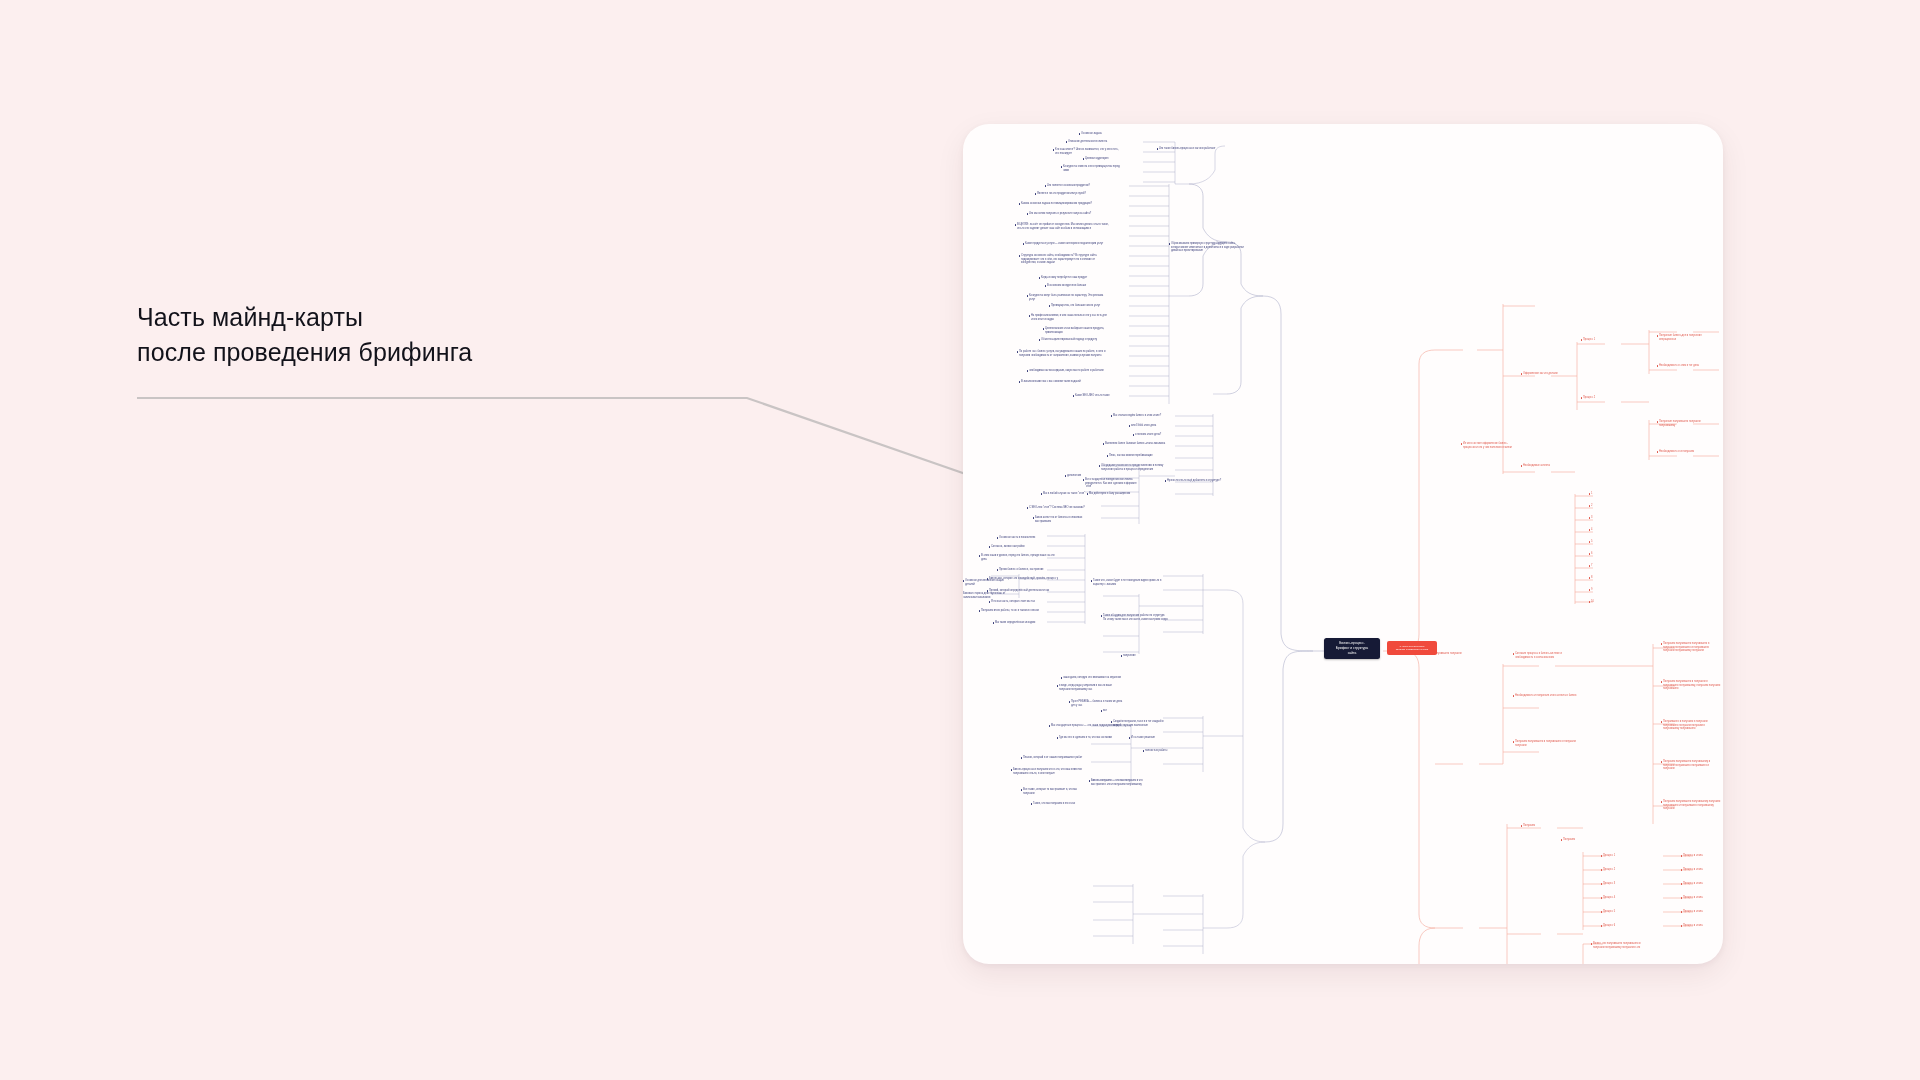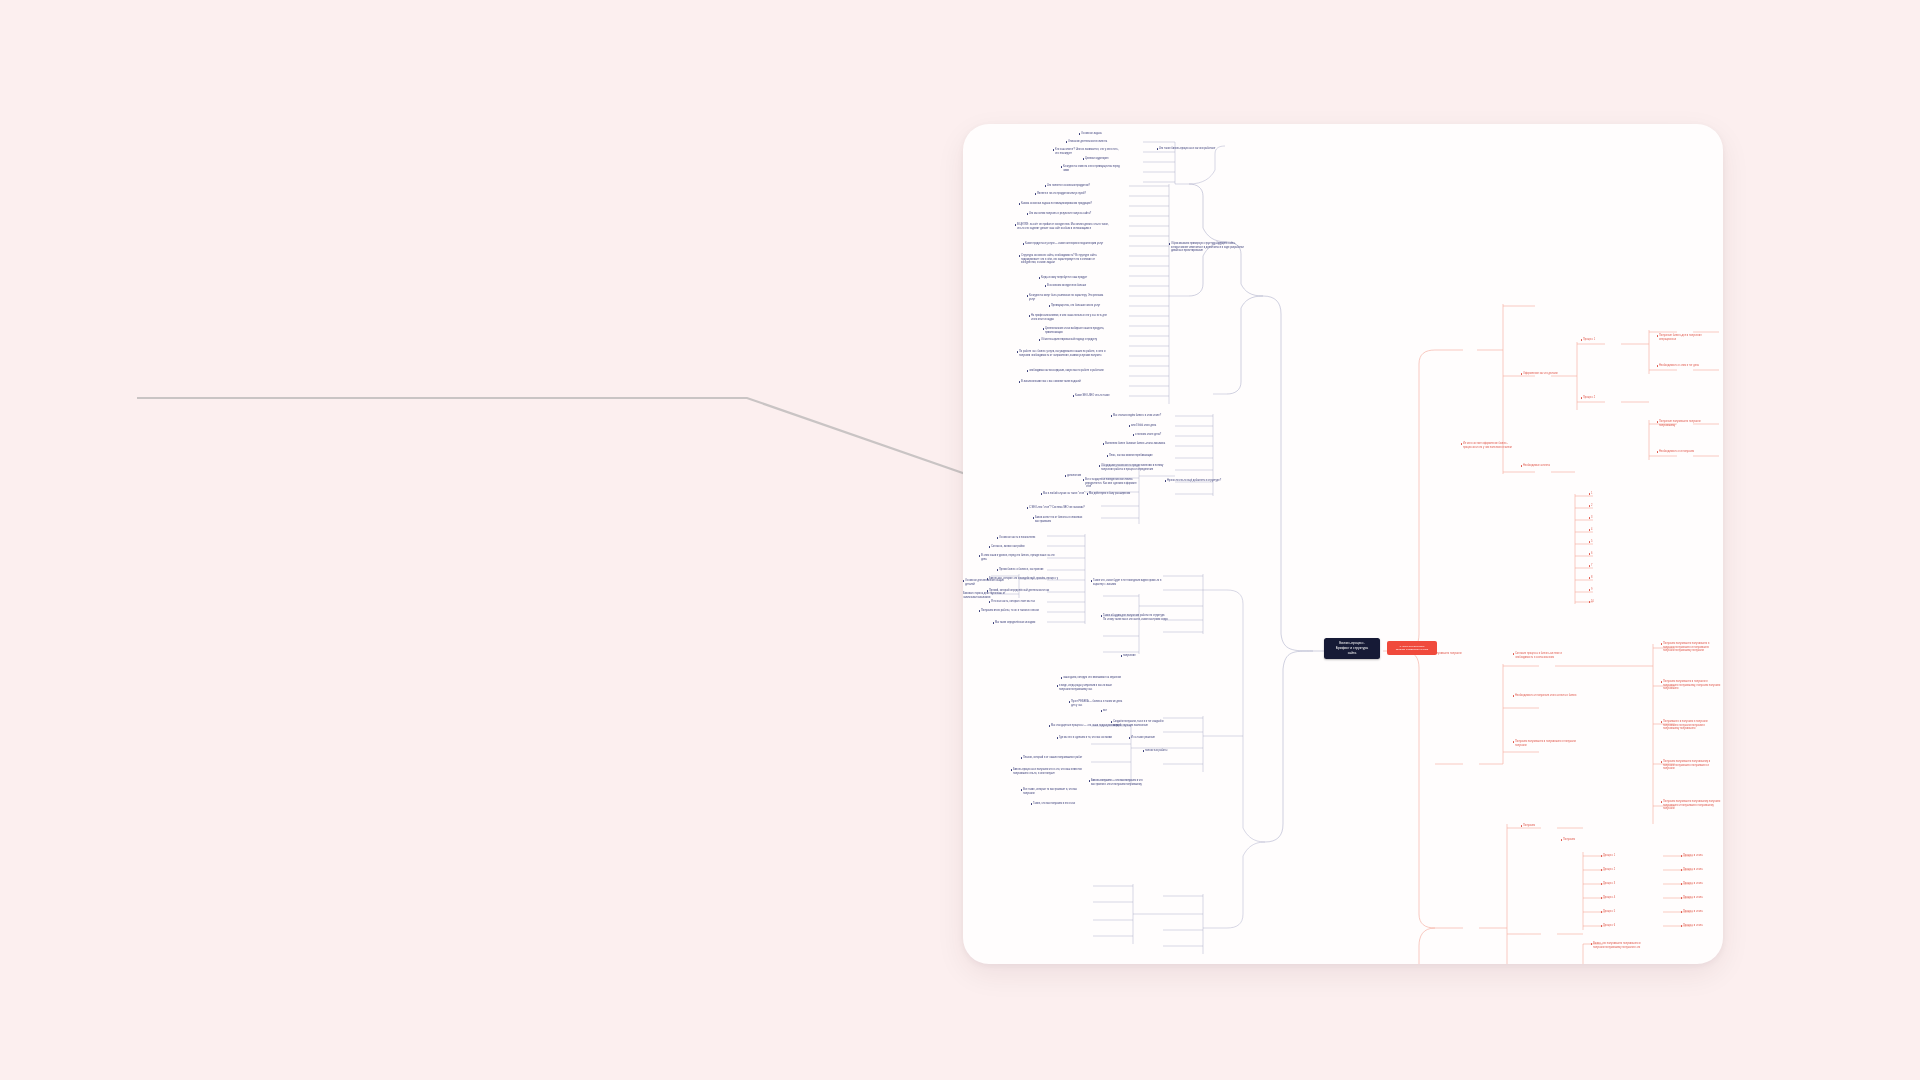--- a/index.html
+++ b/index.html
@@ -60,20 +60,22 @@
   .leaf.l{color:#3b3f7a;}     
   .leaf.r{color:#e05a4e;}
 
   .mk{position:absolute;width:1.6px;height:1.6px;border-radius:.3px;}
 </style>
 </head>
 <body>
 
 <div id="stage">
 
+  <div class="caption">Часть майнд-карты
+после проведения брифинга</div>
 
   <svg class="leader" viewBox="0 0 1920 1080">
     <polyline points="137,398 747,398 980,479" fill="none" stroke="#c9c4c4" stroke-width="2.2"></polyline>
   </svg>
 
   <div class="card">
 
     <svg class="map-svg" width="760" height="840" viewBox="0 0 760 840">
       <g fill="none" stroke="#8f93b8" stroke-width=".45" opacity=".95">
 

